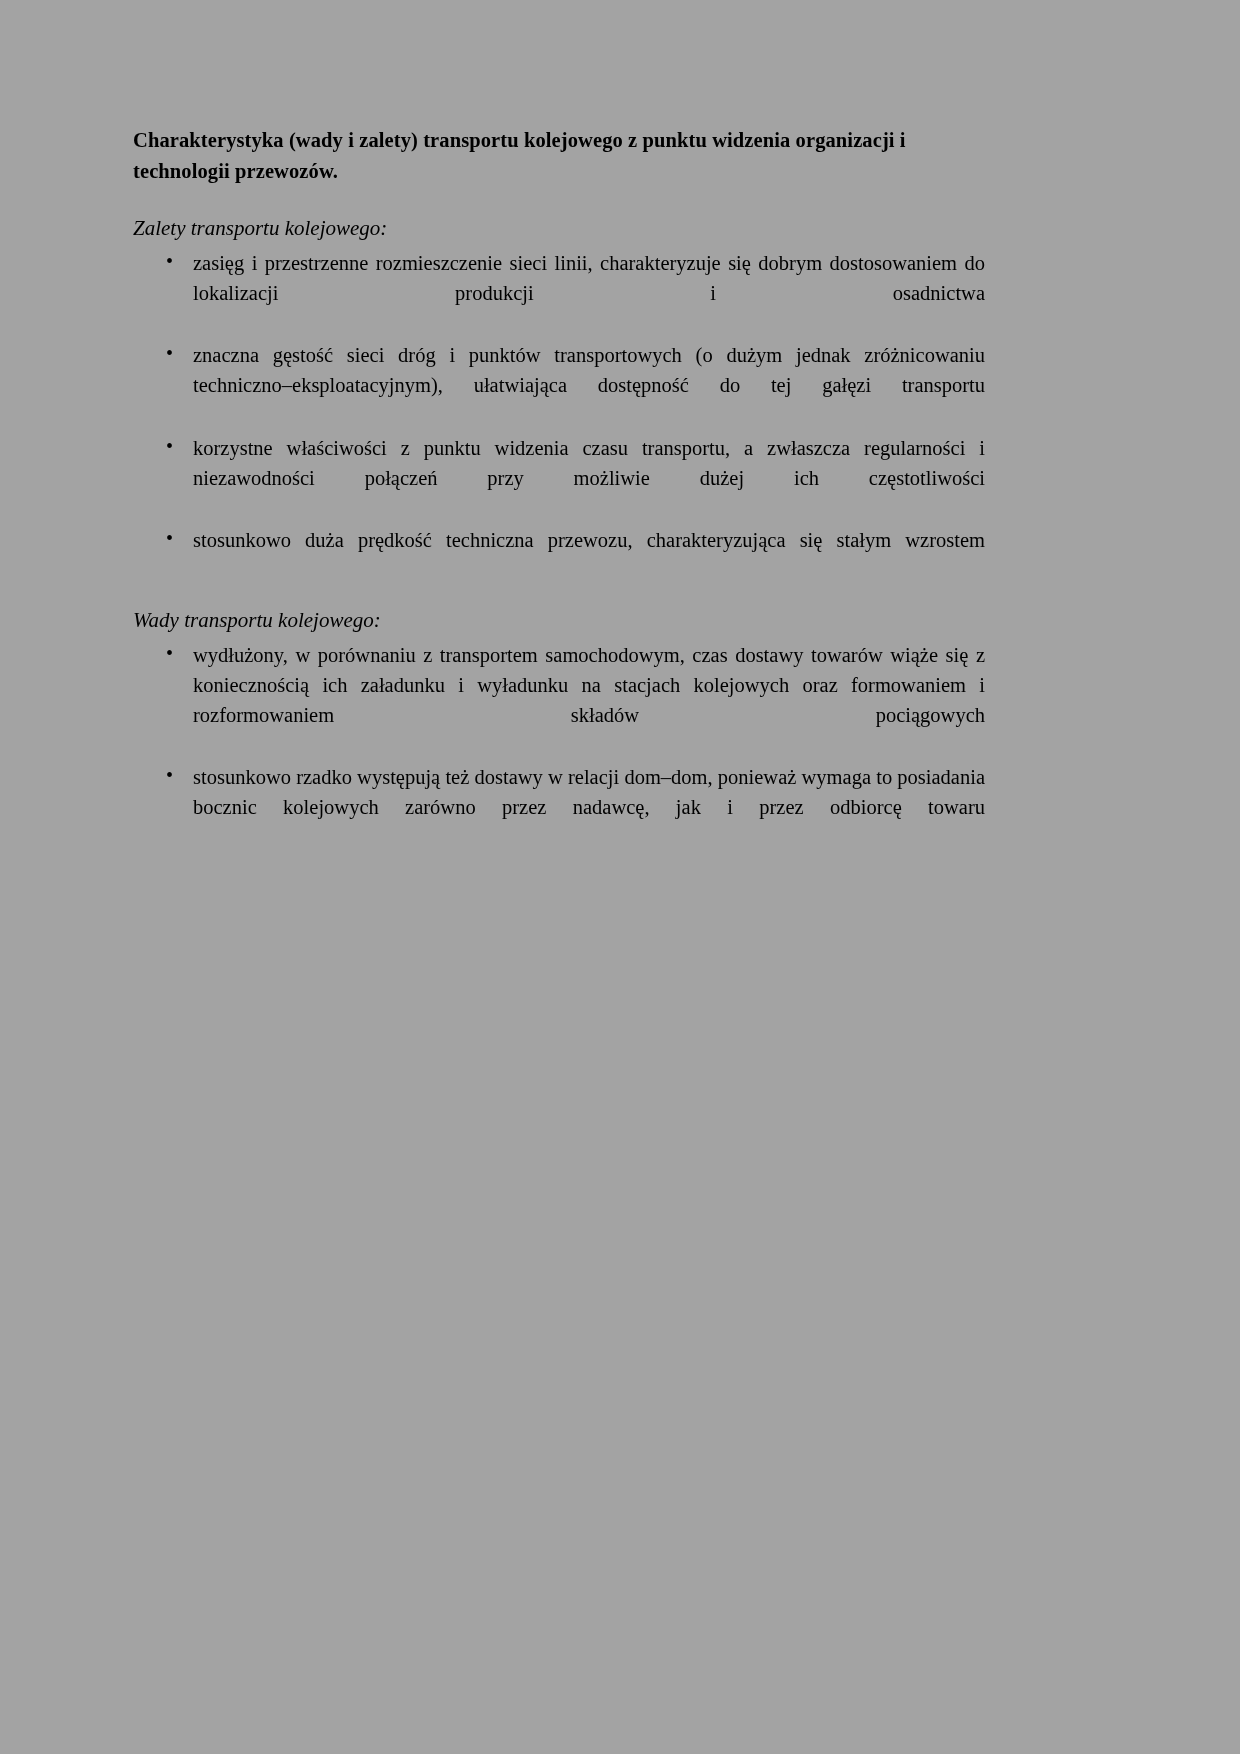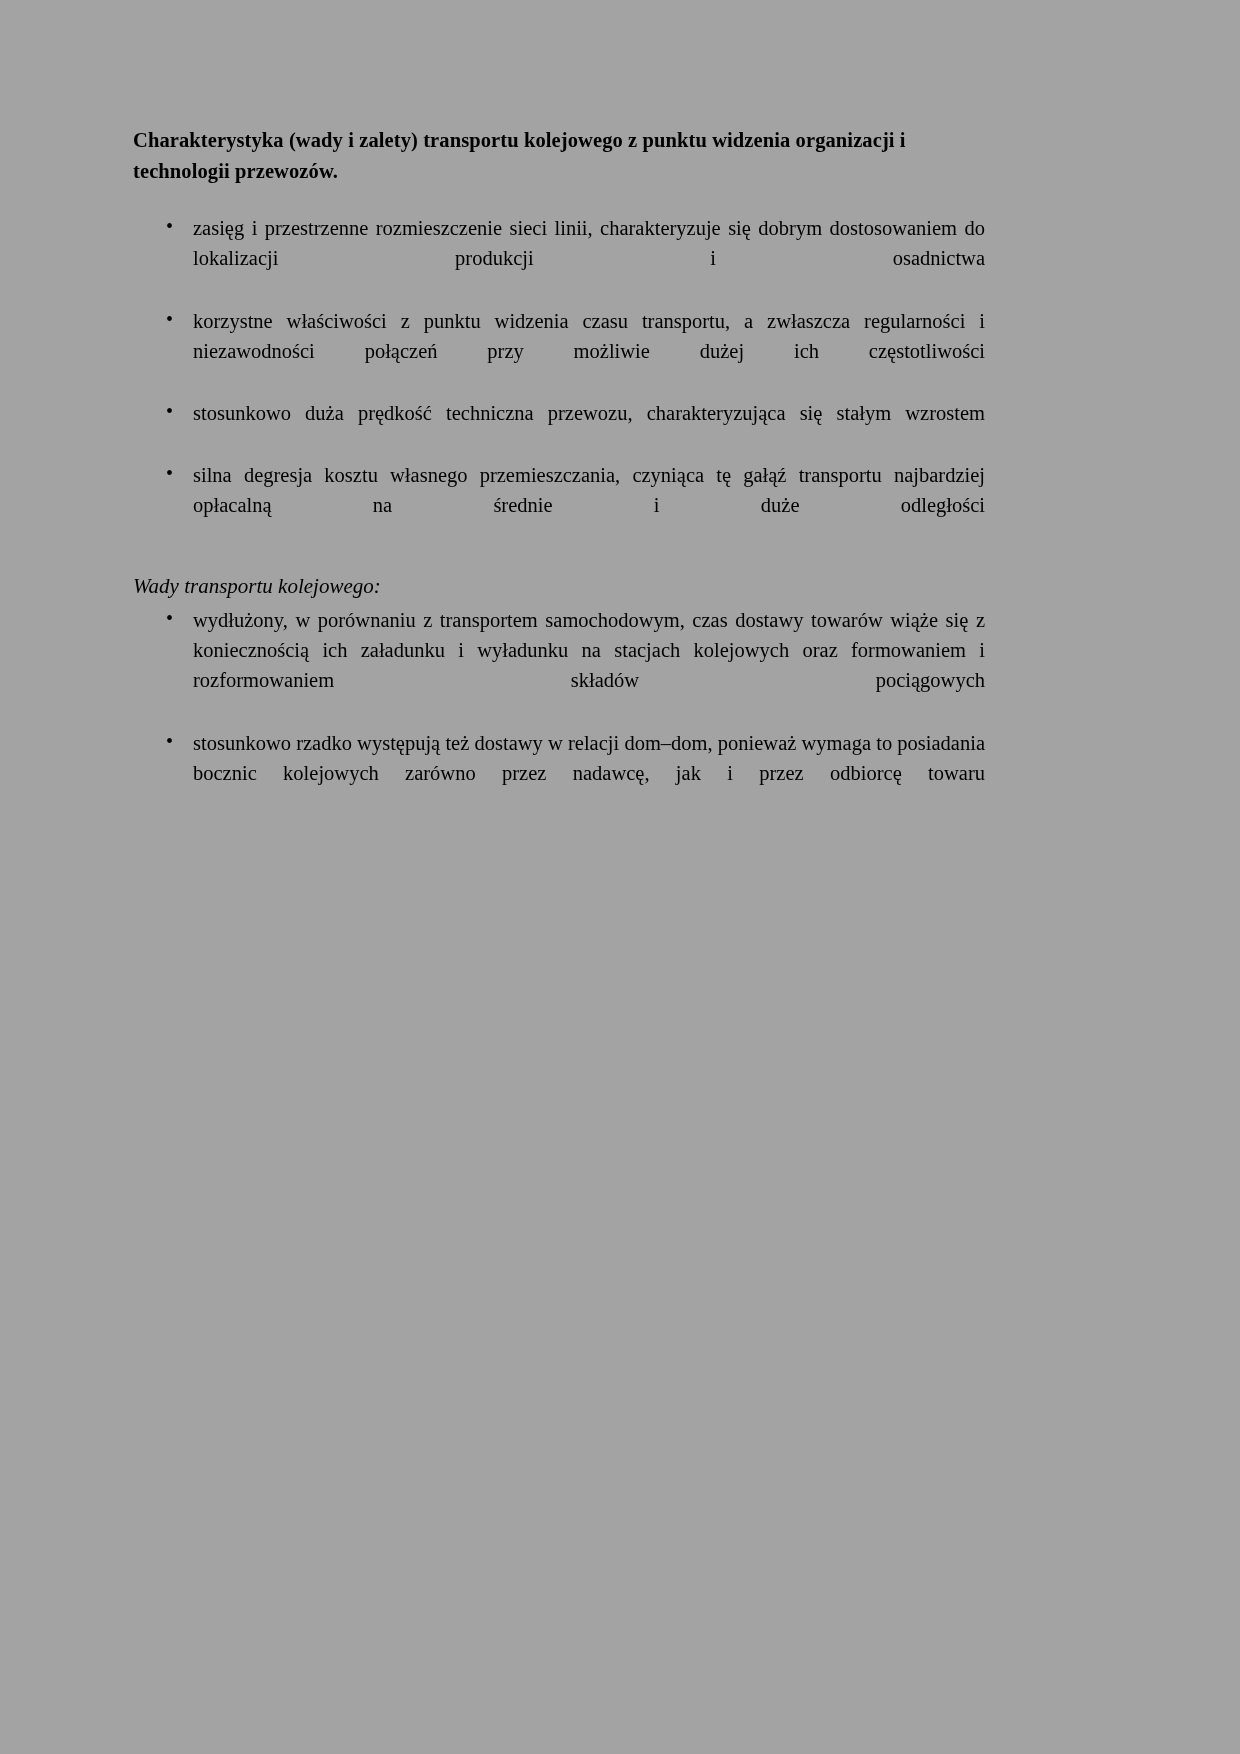--- a/index.html
+++ b/index.html
@@ -77,33 +77,34 @@
   }
 </style>
 </head>
 <body>
 
 <div class="page">
   <div class="content">
 
     <h1 class="doc-title">Charakterystyka (wady i zalety) transportu kolejowego z punktu widzenia organizacji i technologii przewozów.</h1>
 
+    <div class="section-heading">Zalety transportu kolejowego:</div>
 
     <ul class="bullets advantages">
       <li>
           <span>zasięg i przestrzenne rozmieszczenie sieci linii, charakteryzuje się dobrym dostosowaniem do lokalizacji produkcji i osadnictwa</span>
         </li>
       <li>
+          <span>znaczna gęstość sieci dróg i punktów transportowych (o dużym jednak zróżnicowaniu techniczno–eksploatacyjnym), ułatwiająca dostępność do tej gałęzi transportu</span>
+        </li>
+      <li>
           <span>korzystne właściwości z punktu widzenia czasu transportu, a zwłaszcza regularności i niezawodności połączeń przy możliwie dużej ich częstotliwości</span>
         </li>
       <li>
           <span>stosunkowo duża prędkość techniczna przewozu, charakteryzująca się stałym wzrostem</span>
-        </li>
-      <li>
-          <span>silna degresja kosztu własnego przemieszczania, czyniąca tę gałąź transportu najbardziej opłacalną na średnie i duże odległości</span>
         </li>
     </ul>
 
     <div class="section-heading second">Wady transportu kolejowego:</div>
 
     <ul class="bullets">
       <li>
           <span>wydłużony, w porównaniu z transportem samochodowym, czas dostawy towarów wiąże się z koniecznością ich załadunku i wyładunku na stacjach kolejowych oraz formowaniem i rozformowaniem składów pociągowych</span>
         </li>
       <li>

